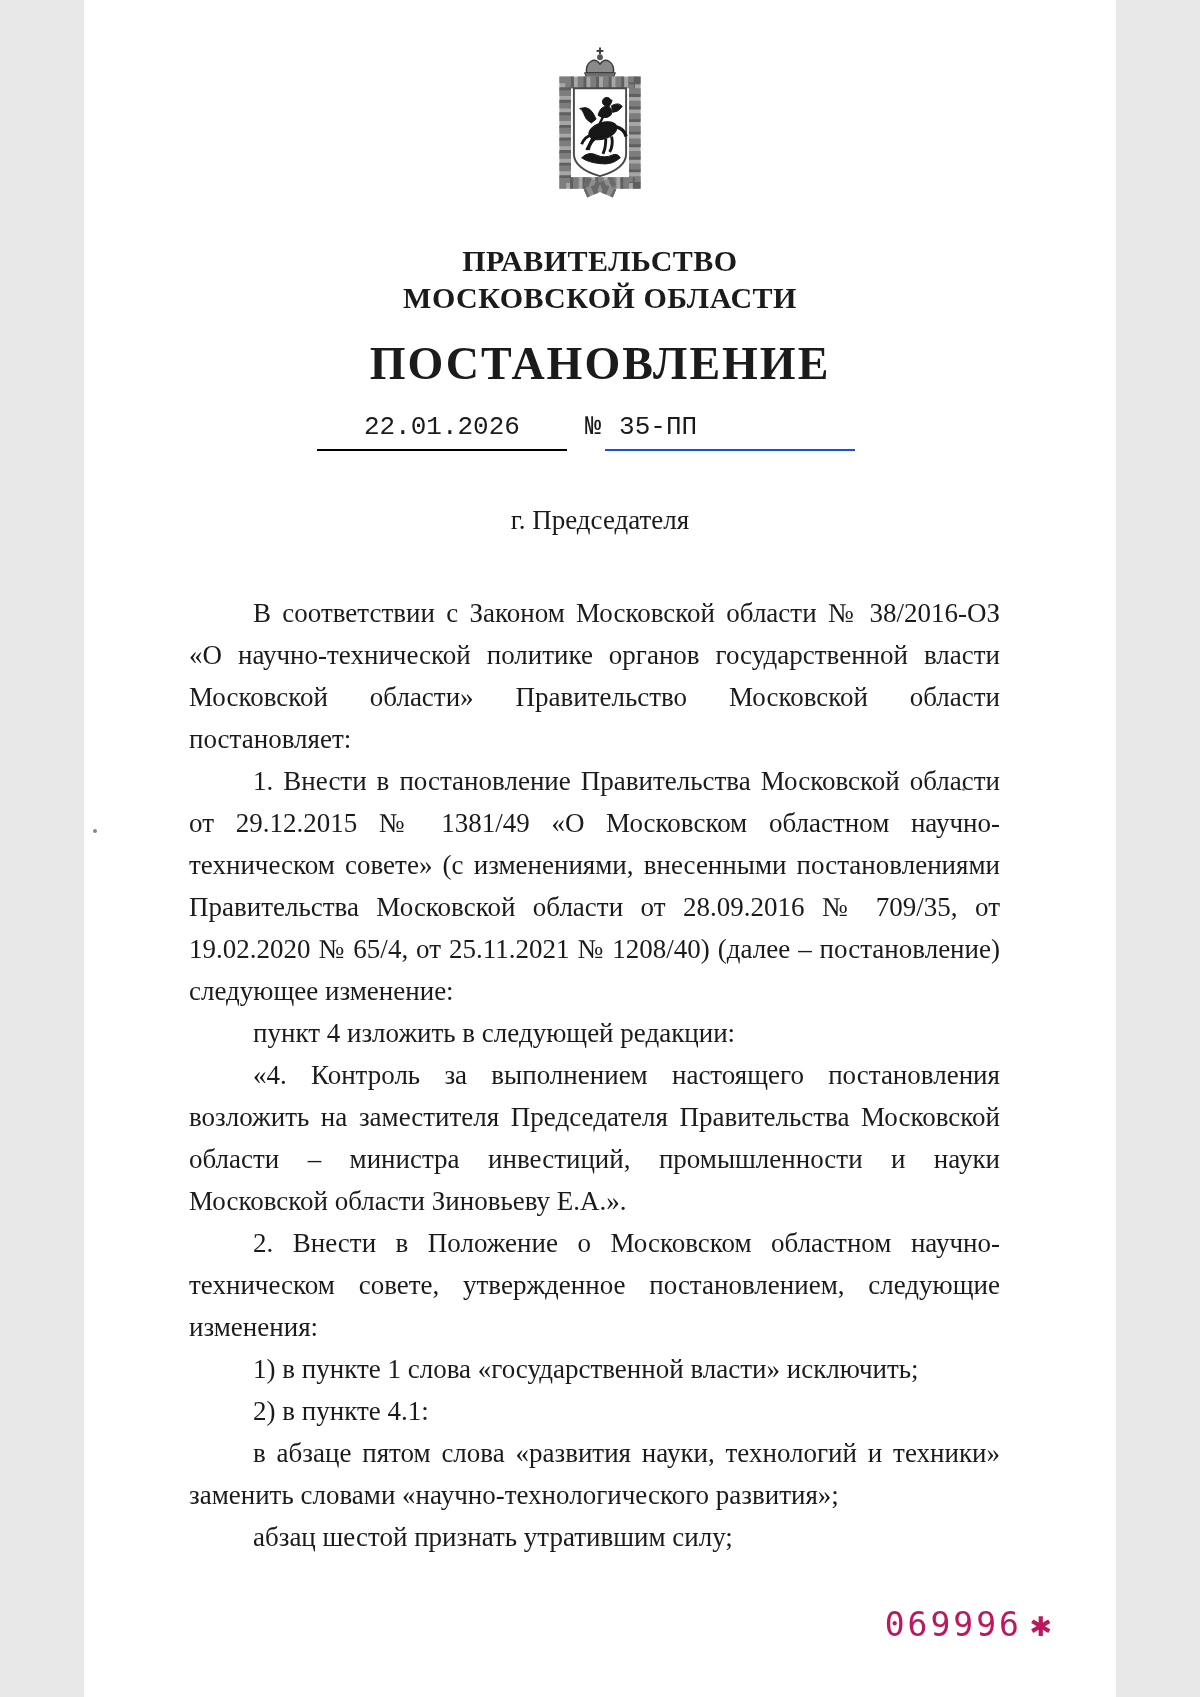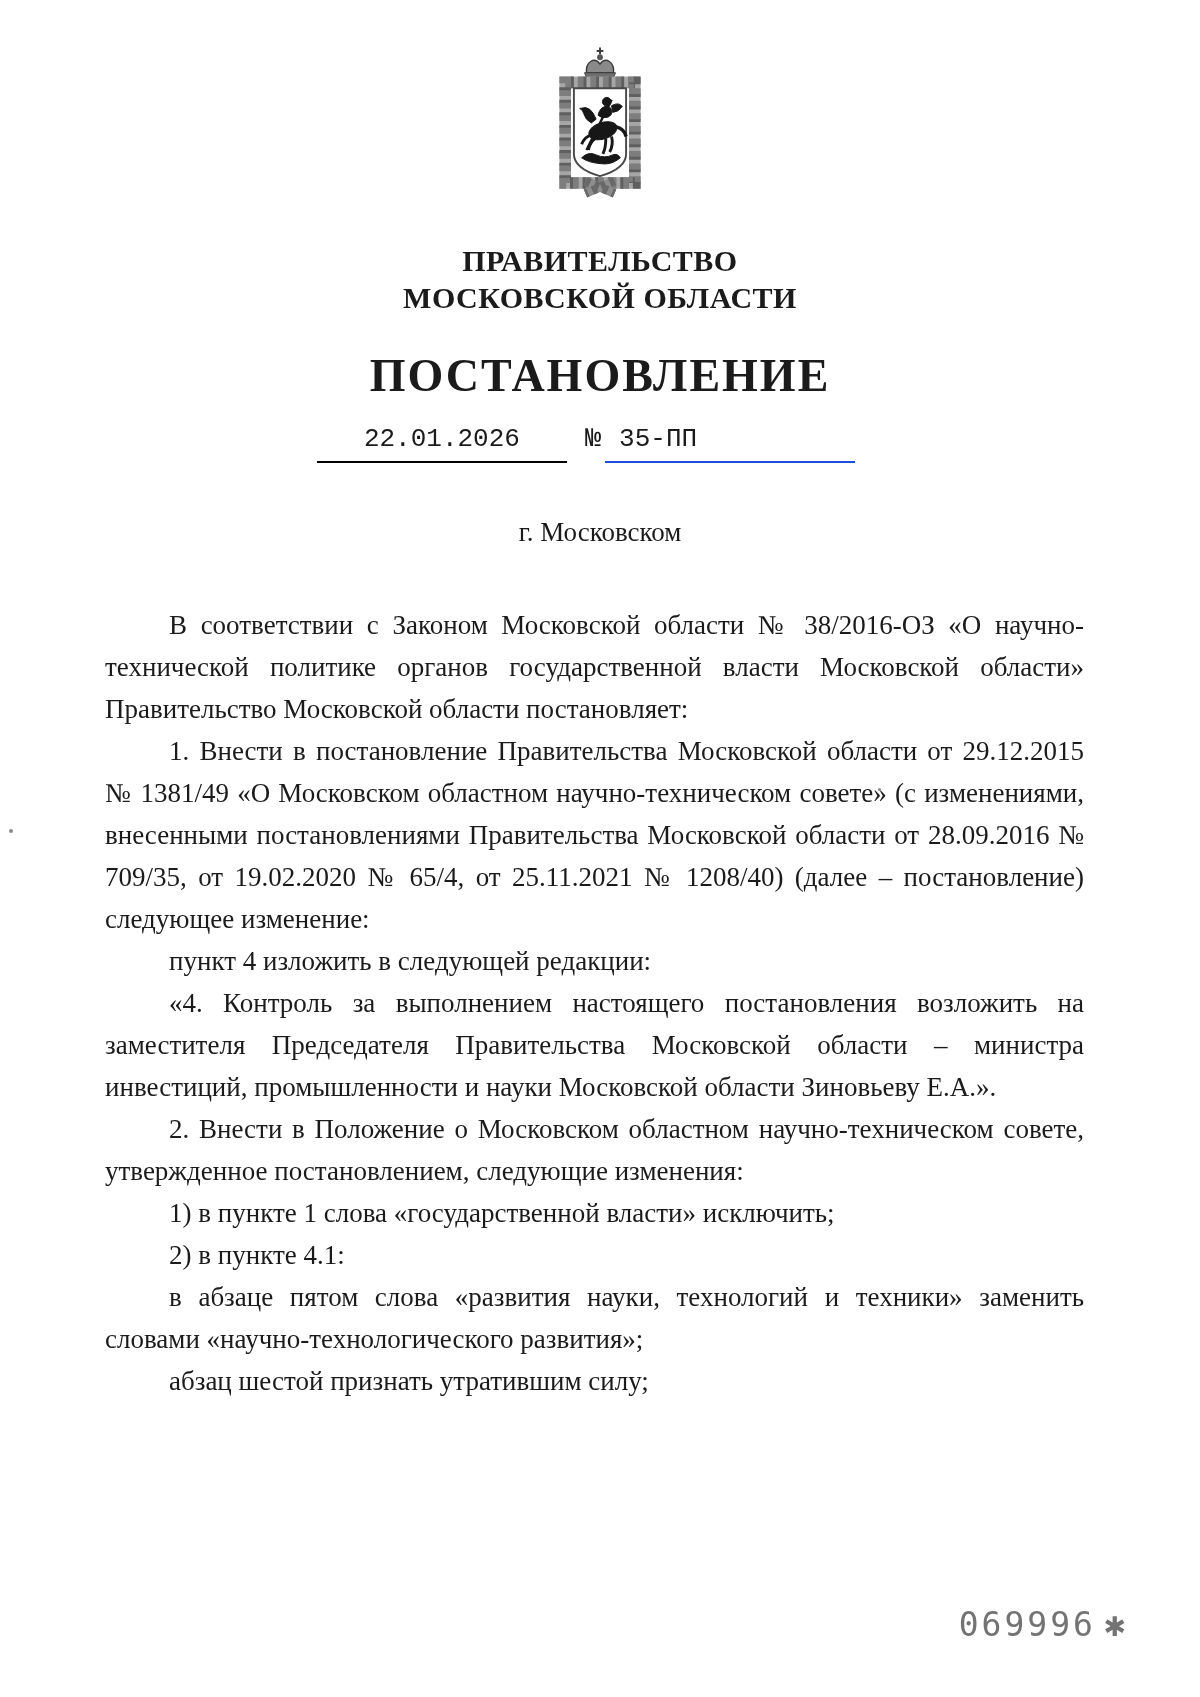--- a/index.html
+++ b/index.html
@@ -3,21 +3,21 @@
 <meta charset="utf-8">
 <style>
   html, body { margin:0; padding:0; }
   body {
     font-family: "Liberation Serif", serif;
     color: #1b1b1b;
     background: #e8e8e8;
   }
   .page {
     position: relative;
-    width: 1200px;
+    width: 1032px;
     height: 1697px;
     margin: 0 auto;
     background: #ffffff;
     overflow: hidden;
   }
 
   
   .emblem-wrap { padding-top: 44px; text-align: center; }
   .emblem-wrap svg { display: inline-block; }
 
@@ -25,21 +25,21 @@
   .authority { margin-top: 36px; text-align: center; }
   .authority-line {
     font-weight: bold;
     font-size: 30px;
     line-height: 37px;
     letter-spacing: 0.5px;
   }
 
   
   .doc-type {
-    margin-top: 34px;
+    margin-top: 22px;
     text-align: center;
     font-weight: bold;
     font-size: 46px;
     line-height: 52px;
     letter-spacing: 2px;
   }
 
   
   .ref-row {
     display: flex;
@@ -81,25 +81,25 @@
     font-size: 27px;
     line-height: 42px;
     text-align: justify;
   }
   .para { margin: 0; text-indent: 64px; }
 
   
   .stamp {
     position: absolute;
     top: 1604px;
-    right: 72px;
+    right: 62px;
     font-family: "DejaVu Sans Mono", monospace;
     font-size: 33px;
     letter-spacing: 3px;
-    color: #737373;
+    color: #be185d;
     white-space: nowrap;
   }
   .stamp .mark { font-size: 35px; margin-left: 8px; }
 
   
   .speck {
     position: absolute;
     background: #8a8a8a;
     border-radius: 50%;
     width: 4px; height: 4px;
@@ -156,21 +156,21 @@
   </div>
 
   <div class="doc-type">ПОСТАНОВЛЕНИЕ</div>
 
   <div class="ref-row">
     <span class="ref-date">22.01.2026</span>
     <span class="ref-no">№</span>
     <span class="ref-num">35-ПП</span>
   </div>
 
-  <div class="city">г. Московском</div>
+  <div class="city">г. Председателя</div>
 
 
   <div class="body-text">
     <p class="para">В соответствии с Законом Московской области № 38/2016-ОЗ «О научно-технической политике органов государственной власти Московской области» Правительство Московской области постановляет:</p>
     <p class="para">1. Внести в постановление Правительства Московской области от 29.12.2015 № 1381/49 «О Московском областном научно-техническом совете» (с изменениями, внесенными постановлениями Правительства Московской области от 28.09.2016 № 709/35, от 19.02.2020 № 65/4, от 25.11.2021 № 1208/40) (далее – постановление) следующее изменение:</p>
     <p class="para">пункт 4 изложить в следующей редакции:</p>
     <p class="para">«4. Контроль за выполнением настоящего постановления возложить на заместителя Председателя Правительства Московской области – министра инвестиций, промышленности и науки Московской области Зиновьеву Е.А.».</p>
     <p class="para">2. Внести в Положение о Московском областном научно-техническом совете, утвержденное постановлением, следующие изменения:</p>
     <p class="para">1) в пункте 1 слова «государственной власти» исключить;</p>
     <p class="para">2) в пункте 4.1:</p>

